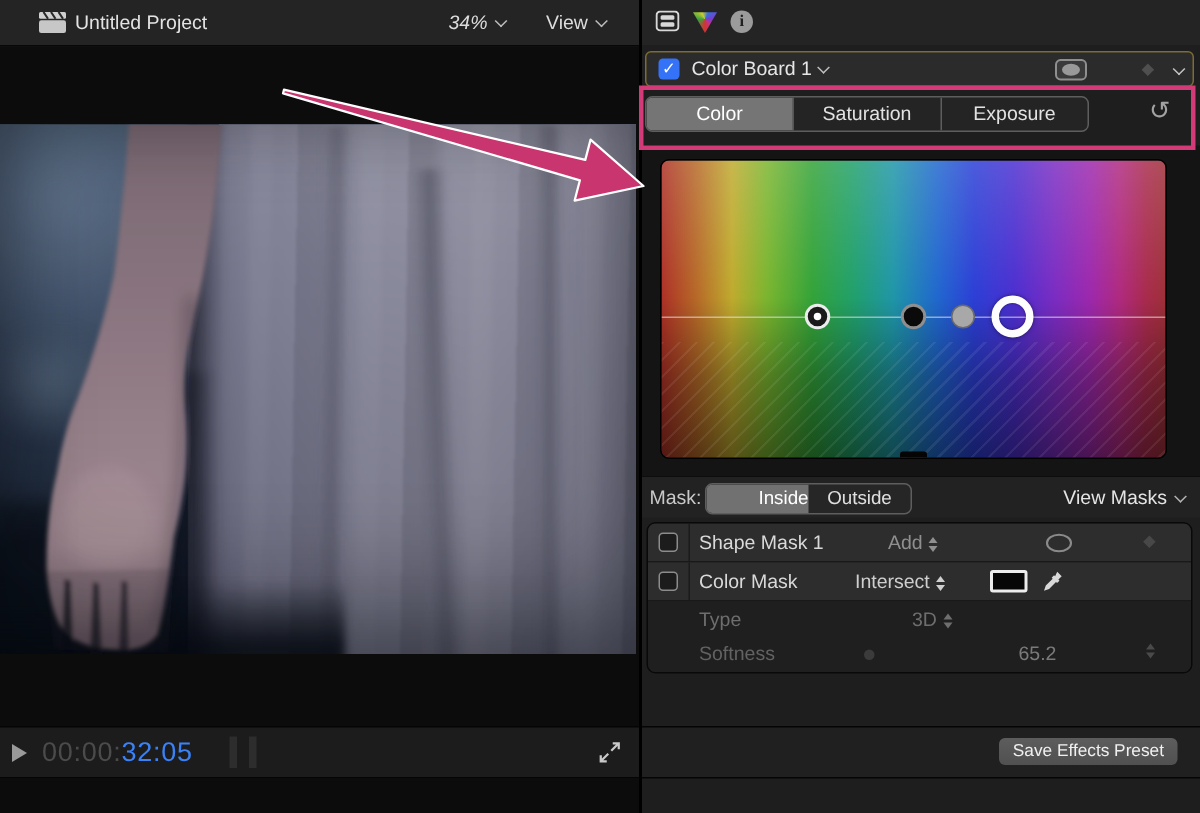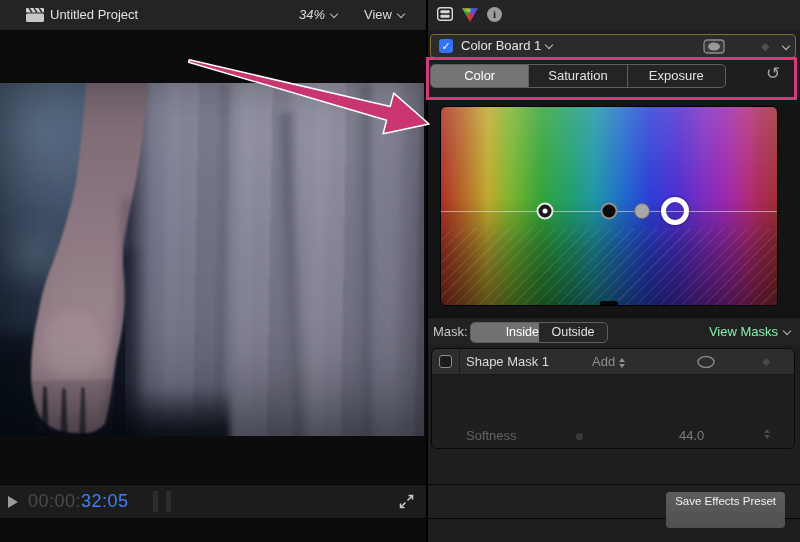--- a/index.html
+++ b/index.html
@@ -81,21 +81,21 @@
   #puck-shadows{width:17px;height:17px;border:2px solid #8e8e8e;background:#0a0a0a;}
   #puck-midtones{width:16px;height:16px;border:1px solid #6a6a6a;background:#a8a8a8;}
   #puck-highlights{width:28px;height:28px;border:5px solid #fdfdfd;background:transparent;box-shadow:0 0 3px rgba(0,0,0,0.5), inset 0 0 2px rgba(0,0,0,0.5);}
   #board-handle{left:50%;bottom:0;width:18px;height:4px;margin-left:-9px;background:#050505;border-radius:2px 2px 0 0;}
 
   #mask-bar{left:0;top:317px;width:372px;height:27px;background:#222222;border-top:1px solid #0d0d0d;}
   #mask-label{left:5px;top:0;line-height:27px;font-size:13px;color:#c9c9c9;}
   #mask-seg{left:42px;top:4px;width:136px;height:19px;border:1px solid #5e5e5e;border-radius:5px;overflow:hidden;display:flex;background:#262626;}
   .seg{flex:1;line-height:19px;text-align:center;font-size:12.5px;color:#e0e0e0;}
   .seg.sel{background:#717171;color:#fff;text-align:right;}
-  #view-masks{right:10px;top:0;line-height:27px;font-size:13px;color:#86efac;}
+  #view-masks{right:10px;top:0;line-height:27px;font-size:13px;color:#e5e5e5;}
   #view-masks .chev{color:#b5b5b5;margin-left:6px;vertical-align:2px;}
 
   #mask-list{left:3px;top:348px;width:362px;height:99px;border-radius:6px;background:#1f1f1f;border:1px solid #090909;overflow:hidden;}
   .mrow{position:absolute;left:0;width:100%;}
   #mrow1{top:0;height:25px;background:#2d2d2d;border-bottom:1px solid #191919;}
   #mrow2{top:26px;height:25px;background:#2d2d2d;border-bottom:1px solid #191919;}
   #mrow3{top:52px;height:23px;background:#1f1f1f;}
   #mrow4{top:75px;height:24px;background:#1f1f1f;}
   .mcheck{position:absolute;left:7px;top:50%;margin-top:-6.5px;width:13px;height:13px;border:1.5px solid #8c8c8c;border-radius:3px;background:#1c1c1c;box-sizing:border-box;}
   .mdiv{position:absolute;left:27px;top:0;width:1px;height:100%;background:#1b1b1b;}
@@ -103,21 +103,21 @@
   .mmode{position:absolute;top:0;line-height:25px;font-size:13px;color:#8f8f8f;}
   .dimtext{color:#6e6e6e;}
   #shape-oval-ic{position:absolute;left:264px;top:6px;}
   #shape-diamond{position:absolute;left:330px;top:0;line-height:25px;font-size:11px;color:#484848;}
   #color-swatch{position:absolute;left:228px;top:5px;width:25px;height:15px;background:#070707;border:2px solid #ededed;border-radius:2px;box-sizing:border-box;}
   #dropper-ic{position:absolute;left:262px;top:5px;}
   #soft-dot{position:absolute;left:144px;top:9px;width:7px;height:7px;border-radius:50%;background:#3b3b3b;}
   #soft-stepper{position:absolute;left:328px;top:5px;color:#4a4a4a;}
 
   #pfooter{left:0;top:484px;width:372px;height:33px;background:#202020;border-top:1px solid #050505;border-bottom:1px solid #050505;}
-  #save-btn{right:15px;top:7px;height:36px;line-height:18px;padding:0 9px;background:linear-gradient(180deg,#5d5d5d,#505050);border-radius:4px;font-size:11.5px;color:#f0f0f0;}
+  #save-btn{right:15px;top:7px;height:18px;line-height:18px;padding:0 9px;background:linear-gradient(180deg,#5d5d5d,#505050);border-radius:4px;font-size:11.5px;color:#f0f0f0;}
 
   
   #hl-box{left:426px;top:57px;width:365px;height:37px;border:3px solid #d23a78;}
   #arrow-svg{left:0;top:0;pointer-events:none;}
 </style>
 </head>
 <body>
 
 <div id="app">
 
@@ -242,24 +242,38 @@
       <div id="mrow1" class="mrow">
         <div class="mcheck"></div>
         <div class="mdiv"></div>
         <div class="mname">Shape Mask 1</div>
         <div class="mmode" style="left:160px;"><span>Add</span><span class="stepper"><i class="up"></i><i class="dn"></i></span></div>
         <svg id="shape-oval-ic" width="20" height="14" viewBox="0 0 20 14">
           <ellipse cx="10" cy="7" rx="8" ry="5.5" fill="none" stroke="#8a8a8a" stroke-width="1.4"></ellipse>
         </svg>
         <div id="shape-diamond">◆</div>
       </div>
+      <div id="mrow2" class="mrow">
+        <div class="mcheck"></div>
+        <div class="mdiv"></div>
+        <div class="mname">Color Mask</div>
+        <div class="mmode" style="left:138px;color:#cfcfcf;"><span>Intersect</span><span class="stepper"><i class="up"></i><i class="dn"></i></span></div>
+        <div id="color-swatch"></div>
+        <svg id="dropper-ic" width="15" height="15" viewBox="0 0 15 15">
+          <path d="M10.8 1.2 l3 3 -2.2 2.2 .7 .7 -1.6 1.6 -.7 -.7 -4.6 4.6 -3.4 1.2 1.2 -3.4 4.6 -4.6 -.7 -.7 1.6 -1.6 .7 .7 z" fill="#d8d8d8"></path>
+        </svg>
+      </div>
+      <div id="mrow3" class="mrow">
+        <div class="mname dimtext" style="line-height:23px;">Type</div>
+        <div class="mmode dimtext" style="left:176px;line-height:23px;"><span>3D</span><span class="stepper"><i class="up"></i><i class="dn"></i></span></div>
+      </div>
       <div id="mrow4" class="mrow">
         <div class="mname dimtext" style="line-height:24px;color:#626262;">Softness</div>
         <div id="soft-dot"></div>
-        <div class="mmode" style="left:247px;line-height:24px;color:#7a7a7a;">44.0</div>
+        <div class="mmode" style="left:247px;line-height:24px;color:#7a7a7a;">65.2</div>
         <span id="soft-stepper" class="stepper">
             <i class="up"></i>
             <i class="dn"></i>
           </span>
       </div>
     </div>
 
     <div id="pfooter" class="abs">
       <div id="save-btn" class="abs">Save Effects Preset</div>
     </div>

